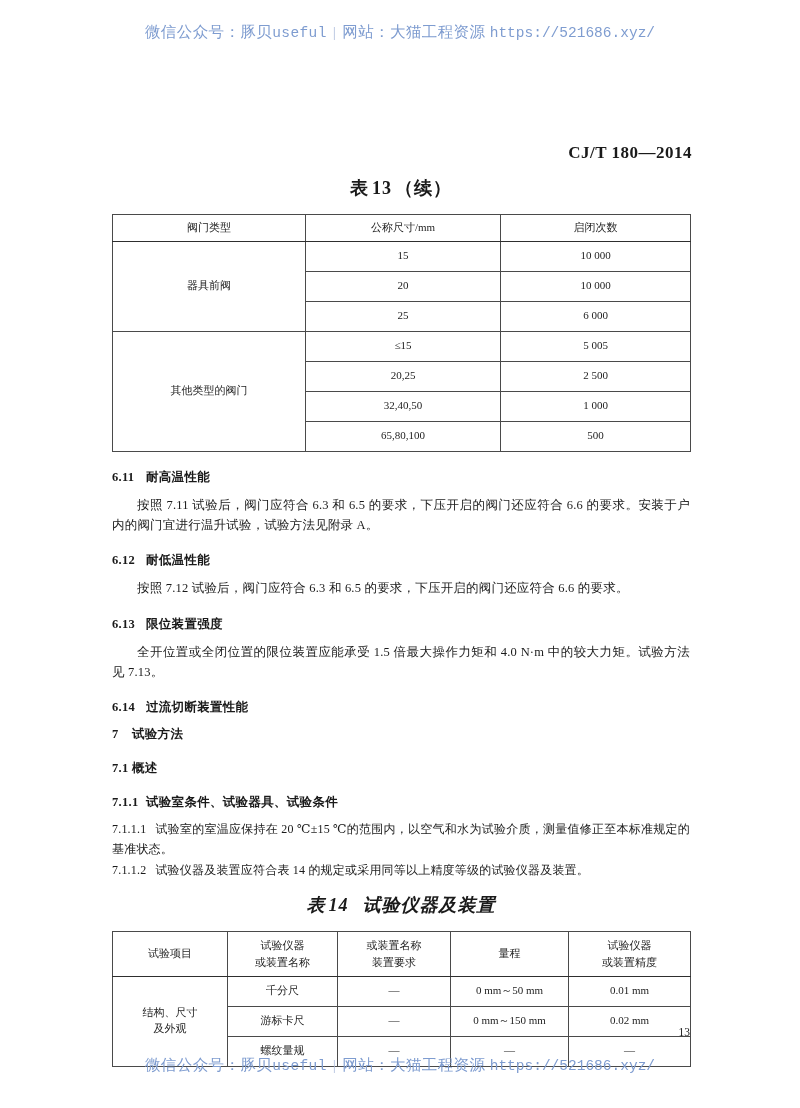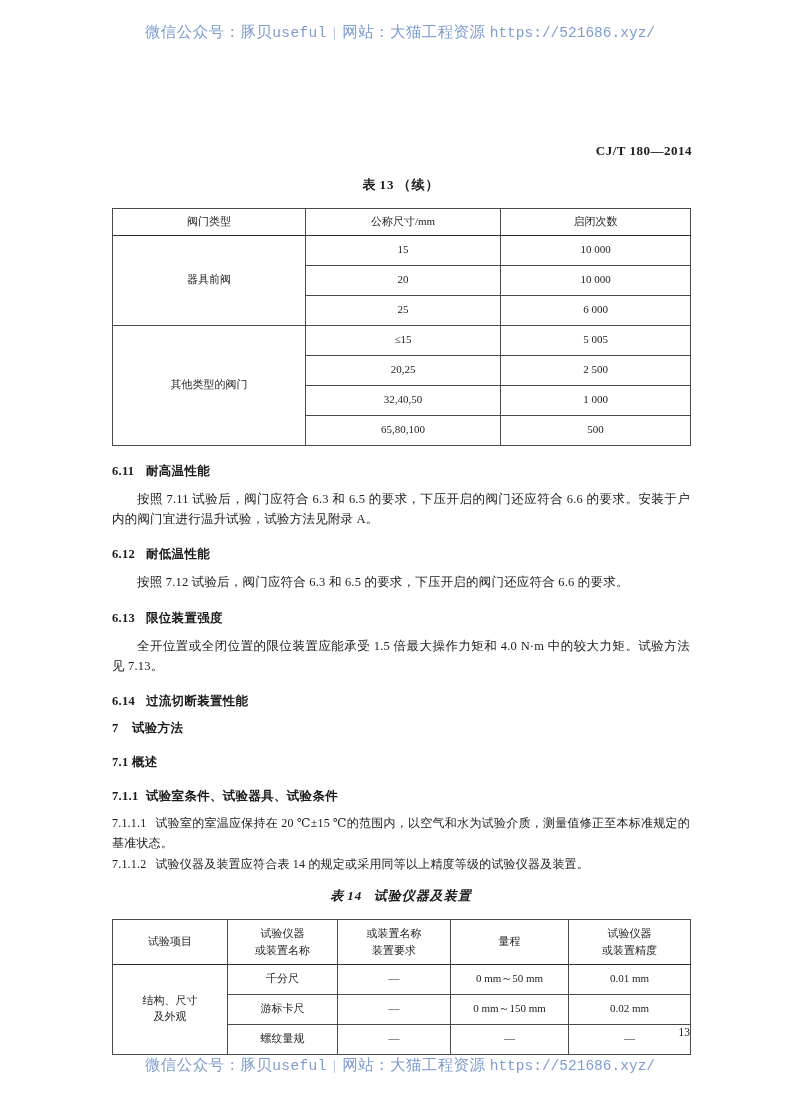--- a/index.html
+++ b/index.html
@@ -47,37 +47,37 @@
     font-size: 14.5px;
   }
   #watermark-top { top: 22px; }
   #watermark-bottom { top: 1055px; }
 
   
   .std-no {
     position: absolute;
     top: 143px;
     right: 108px;
-    font-size: 13px;
+    font-size: 17px;
     font-weight: bold;
     letter-spacing: 0.5px;
     font-family: "Liberation Serif", "DejaVu Serif", serif;
   }
 
   
   .content {
     position: absolute;
     left: 112px;
     top: 176px;
     width: 578px;
   }
 
   .table-caption {
     text-align: center;
-    font-size: 13px;
+    font-size: 18px;
     font-weight: bold;
     letter-spacing: 1px;
     margin: 0 0 14px 0;
   }
   .table-caption .num { padding: 0 3px; }
 
   
   table.doc {
     border-collapse: collapse;
     width: 578px;

